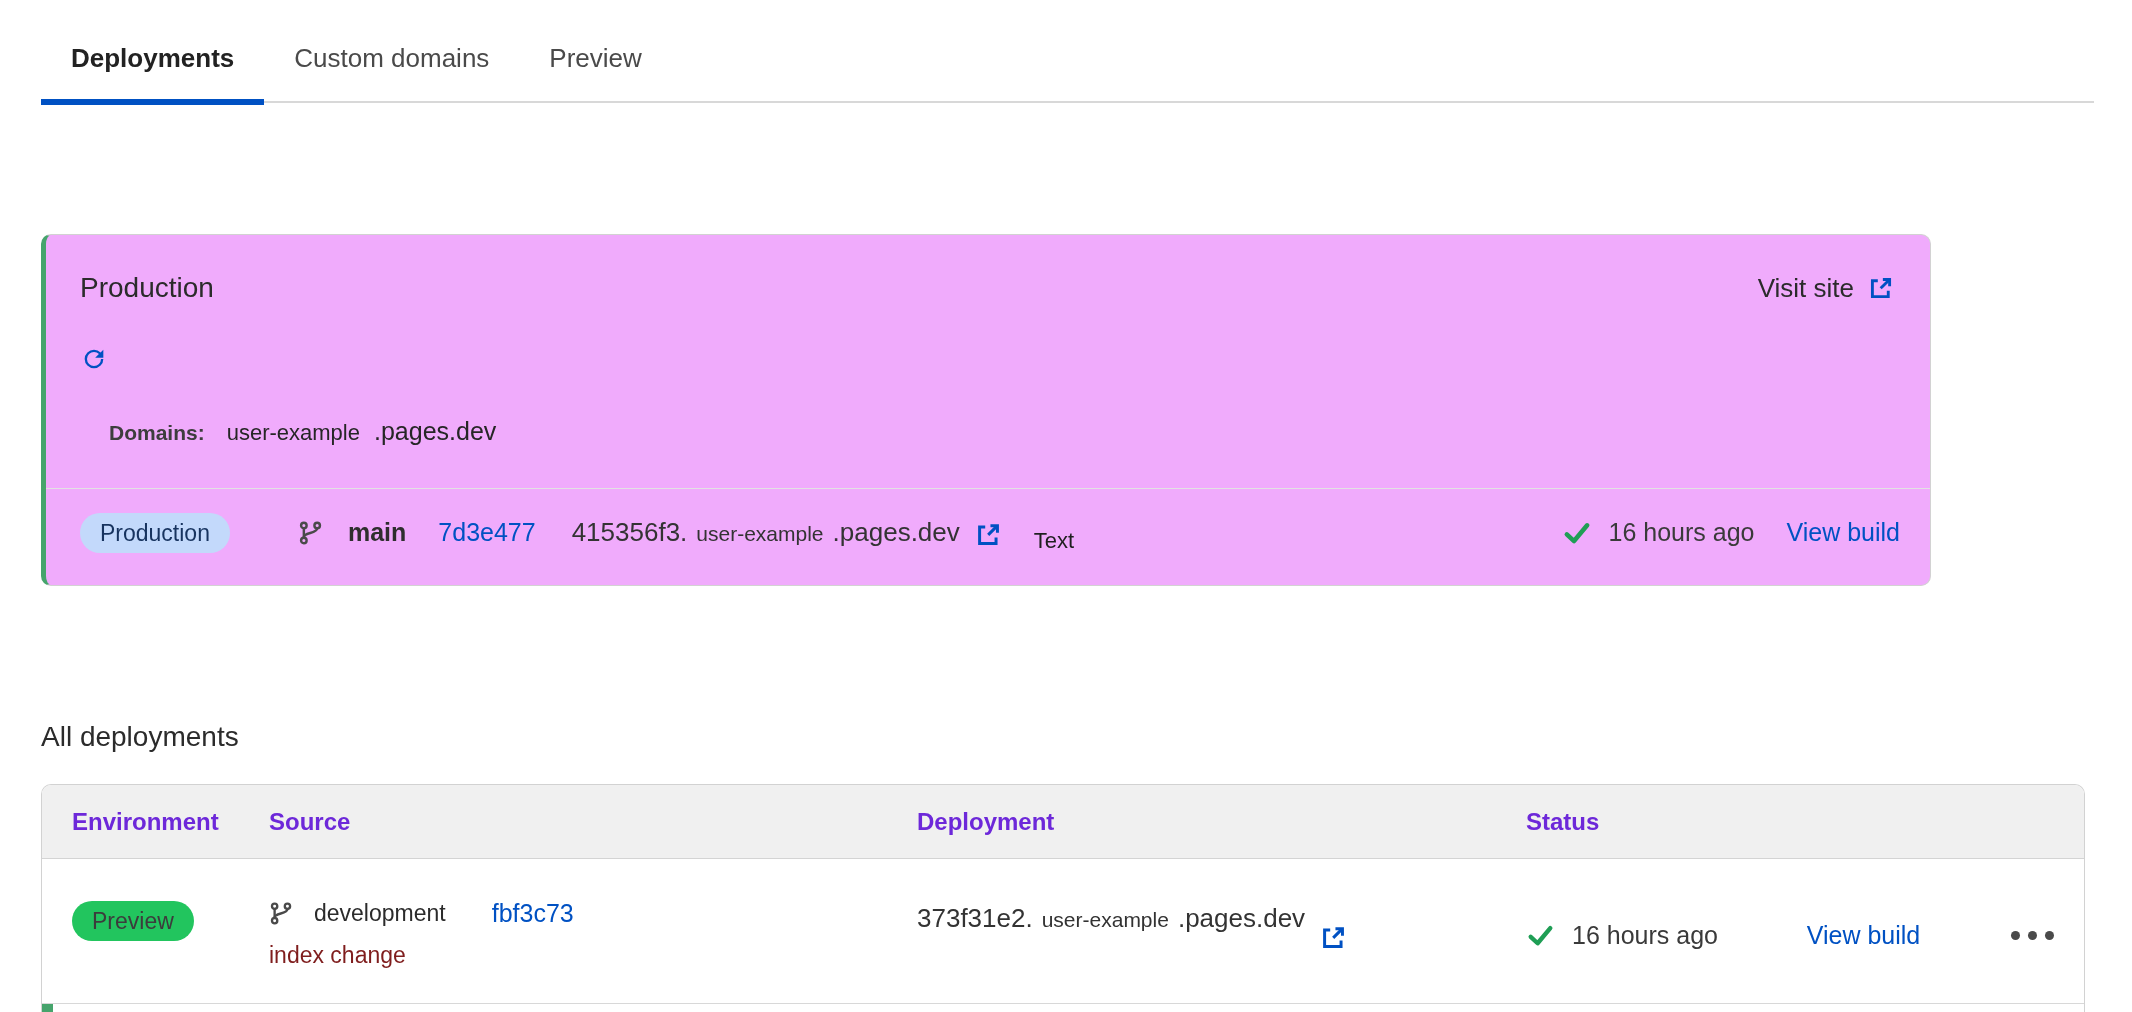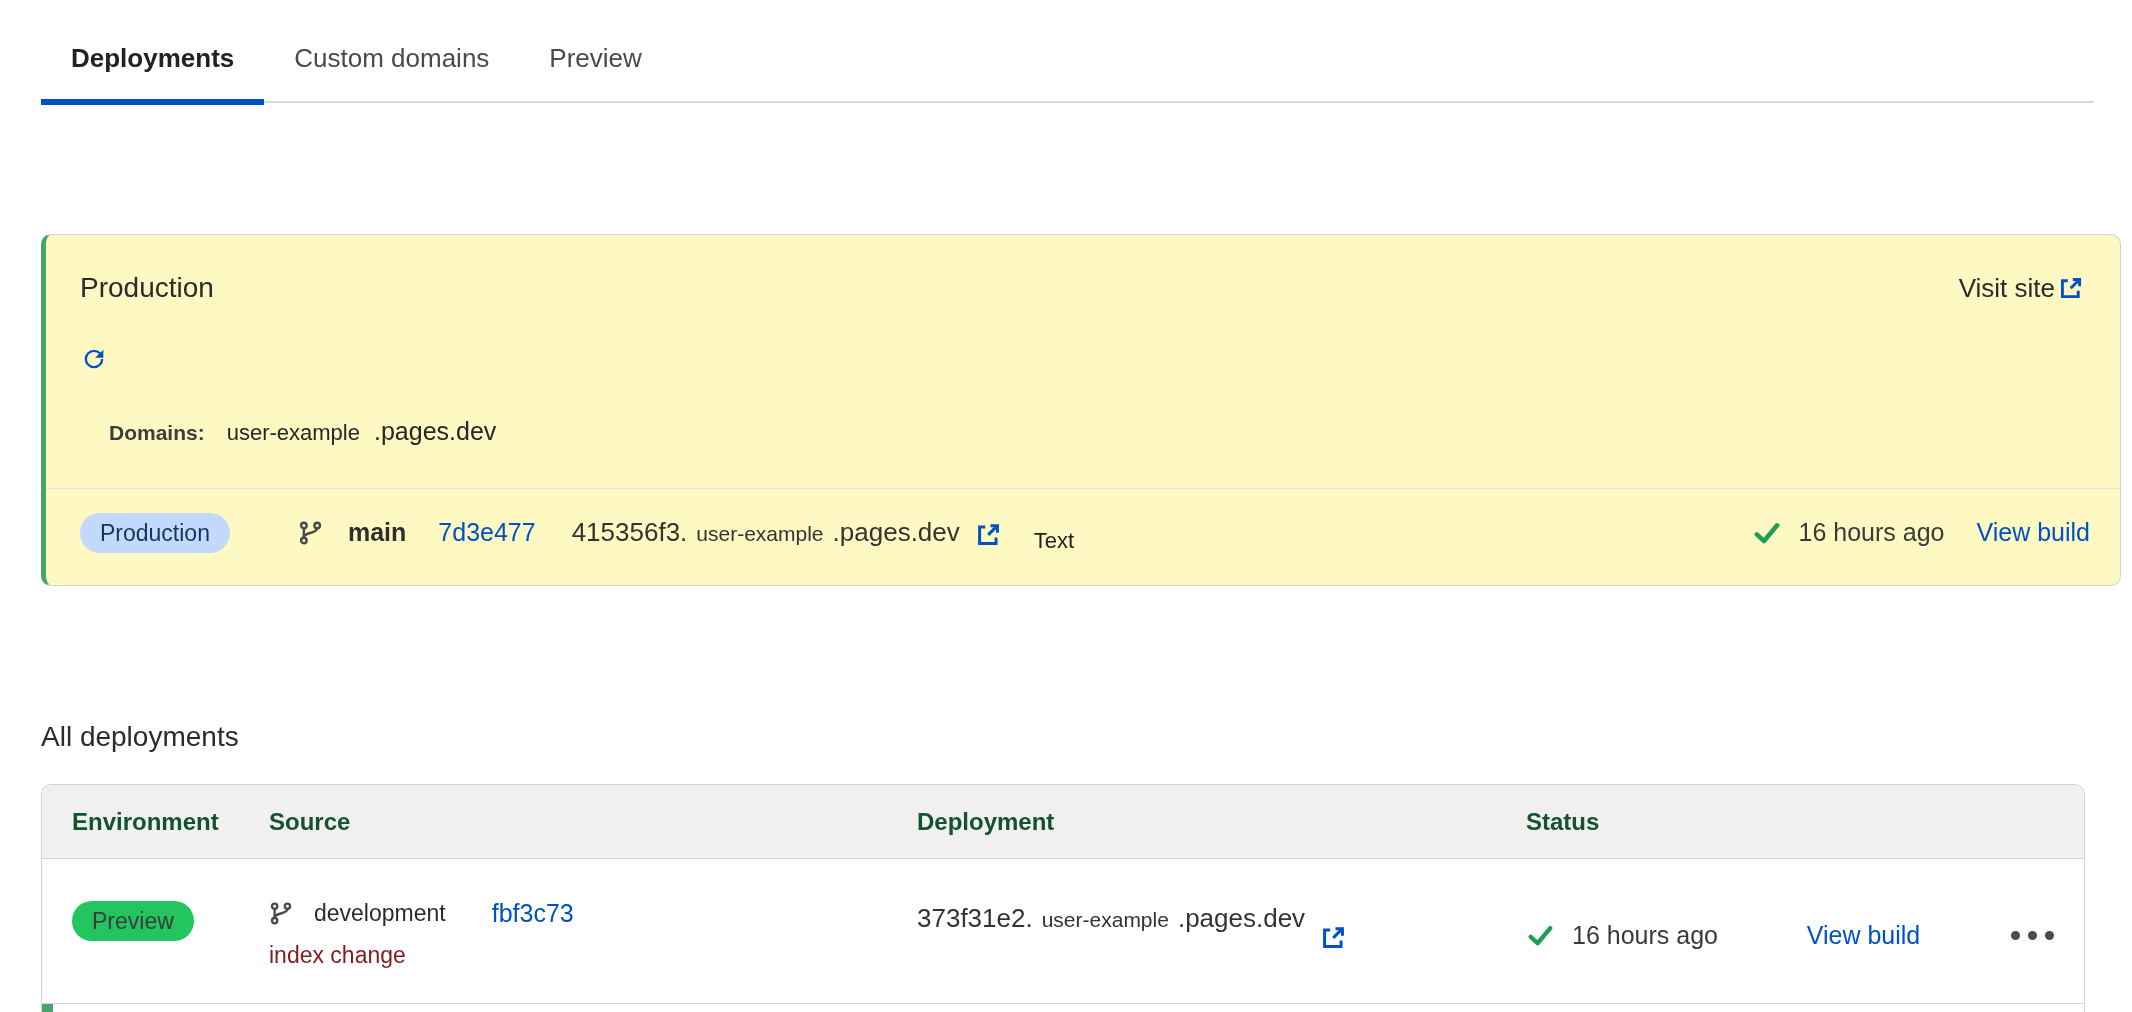--- a/index.html
+++ b/index.html
@@ -33,34 +33,34 @@
   .tab.active::after {
     content: "";
     position: absolute; left: 0; right: 0; bottom: -4px;
     height: 6px;
     background: #0051c3;
   }
 
   
   .card {
     margin: 131px 0 0 41px;
-    width: 2080px;
+    width: 1890px;
     height: 352px;
     border: 1px solid #d2d2d2;
     border-left: 5px solid #46a46c;
     border-radius: 10px;
-    background: #fef9c3;
+    background: #f0abfc;
   }
   .card-head {
     display: flex; justify-content: space-between; align-items: center;
     padding: 36px 36px 0 34px;
   }
   .card-title { margin: 0; font-size: 28px; font-weight: 500; color: #2b2b2b; line-height: 34px; }
   .visit-site {
-    display: flex; align-items: center; gap: 2px;
+    display: flex; align-items: center; gap: 13px;
     font-size: 26px; color: #2b2b2b; cursor: pointer; text-decoration: none;
   }
   .icon { display: inline-block; vertical-align: middle; }
   .blue { color: #0051c3; }
   .gray-ic { color: #4a4a4a; }
   .green-ic { color: #1f9e55; }
 
   .auto-row {
     display: flex; align-items: center; gap: 22px;
     padding: 40px 0 0 34px;
@@ -122,21 +122,21 @@
     background: #fff;
   }
   .thead {
     display: grid;
     grid-template-columns: 197px 648px 609px 1fr;
     align-items: center;
     height: 74px;
     padding: 0 28px 0 30px;
     background: #f0f0f0;
     border-bottom: 1px solid #d4d4d4;
-    font-size: 24px; font-weight: 700; color: #14532d;
+    font-size: 24px; font-weight: 700; color: #6d28d9;
   }
   .trow {
     display: grid;
     grid-template-columns: 197px 648px 609px 1fr;
     padding: 40px 28px 34px 30px;
     border-bottom: 1px solid #d8d8d8;
   }
   .env-cell { padding-top: 2px; }
   .src-line1 { display: flex; align-items: center; }
   .src-branch { font-size: 23px; color: #2b2b2b; margin-left: 20px; }

